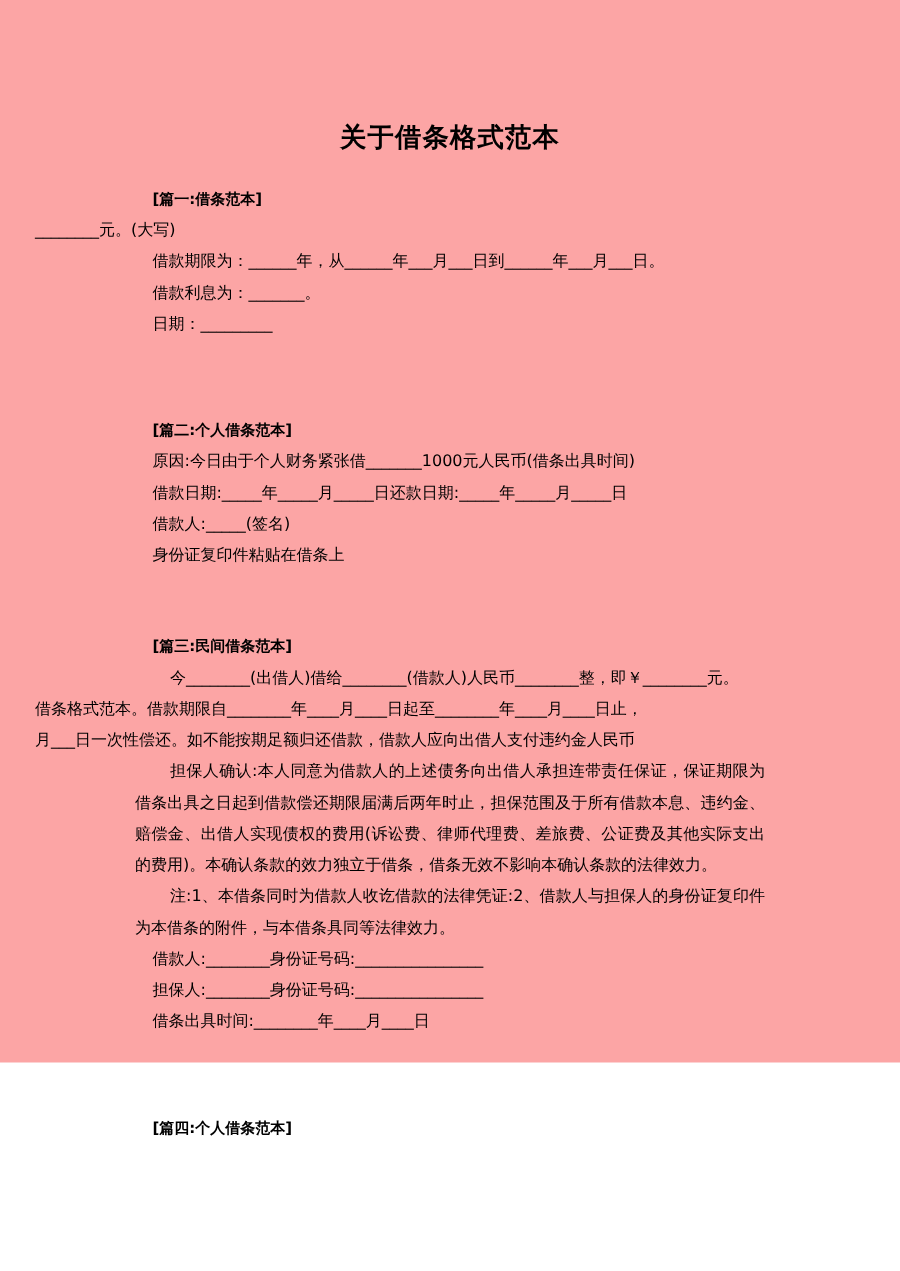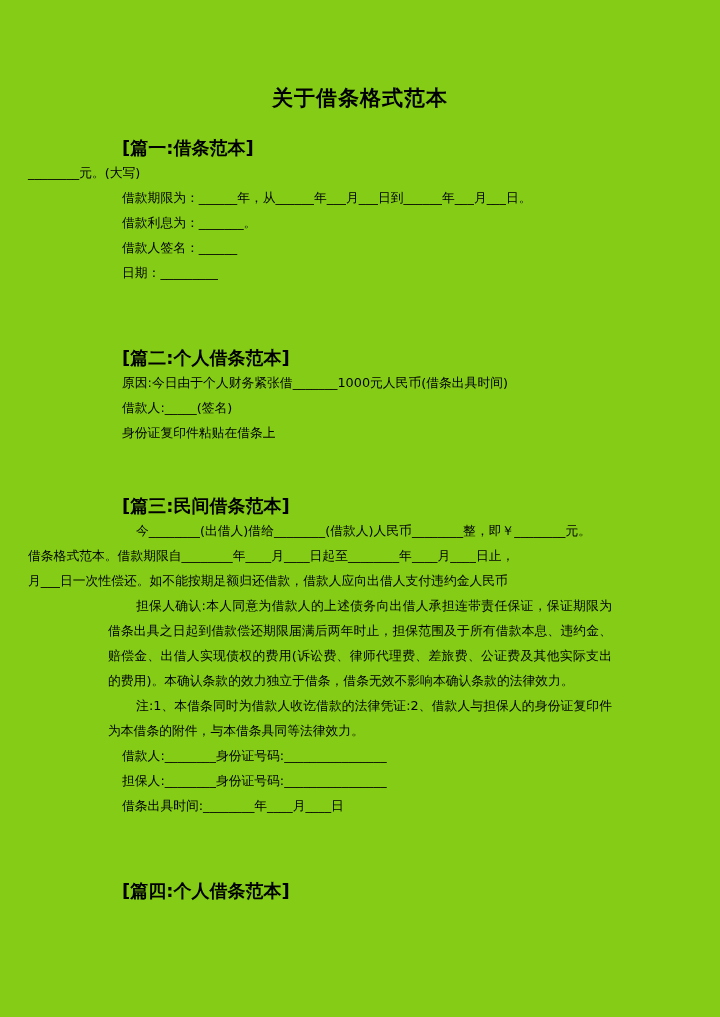--- a/index.html
+++ b/index.html
@@ -10,44 +10,44 @@
   body {
     width: 720px;
     height: 1017px;
     font-family: "DejaVu Sans", "Liberation Sans", sans-serif;
     color: #000000;
     overflow: hidden;
   }
   .page {
     position: relative;
     width: 720px;
-    height: 1017px;
-    background: #84cc16;
+    height: 850px;
+    background: #fca5a5;
     box-sizing: border-box;
-    padding: 4px 28px;
+    padding: 16px 28px;
   }
   .doc-title {
     text-align: center;
     font-size: 21px;
     font-weight: bold;
     letter-spacing: 1px;
     margin: 0;
     padding-top: 79px;
     line-height: 30px;
   }
   .body-area {
     margin-top: 22px;
     padding-left: 80px;
     padding-right: 80px;
   }
   .sec {
     margin: 0;
   }
   .sec-head {
-    font-size: 18px;
+    font-size: 12px;
     font-weight: bold;
     line-height: 25px;
     margin: 0;
     text-indent: 14px;
   }
   .ln {
     font-size: 12.8px;
     line-height: 25px;
     margin: 0;
     text-align: justify;
@@ -78,29 +78,29 @@
 
   <h1 class="doc-title">关于借条格式范本</h1>
 
   <div class="body-area">
 
     <div class="sec">
       <div class="sec-head">[篇一:借条范本]</div>
       <div class="ln noind hang">________元。(大写)</div>
       <div class="ln ind1">借款期限为：______年，从______年___月___日到______年___月___日。</div>
       <div class="ln ind1">借款利息为：_______。</div>
-      <div class="ln ind1">借款人签名：______</div>
       <div class="ln ind1">日期：_________</div>
     </div>
 
     <div class="gap-xl"></div>
 
     <div class="sec">
       <div class="sec-head">[篇二:个人借条范本]</div>
       <div class="ln ind1">原因:今日由于个人财务紧张借_______1000元人民币(借条出具时间)</div>
+      <div class="ln ind1">借款日期:_____年_____月_____日还款日期:_____年_____月_____日</div>
       <div class="ln ind1">借款人:_____(签名)</div>
       <div class="ln ind1">身份证复印件粘贴在借条上</div>
     </div>
 
     <div class="gap-lg"></div>
 
     <div class="sec">
       <div class="sec-head">[篇三:民间借条范本]</div>
       <div class="ln ind2">今________(出借人)借给________(借款人)人民币________整，即￥________元。</div>
       <div class="ln noind hang">借条格式范本。借款期限自________年____月____日起至________年____月____日止，</div>

